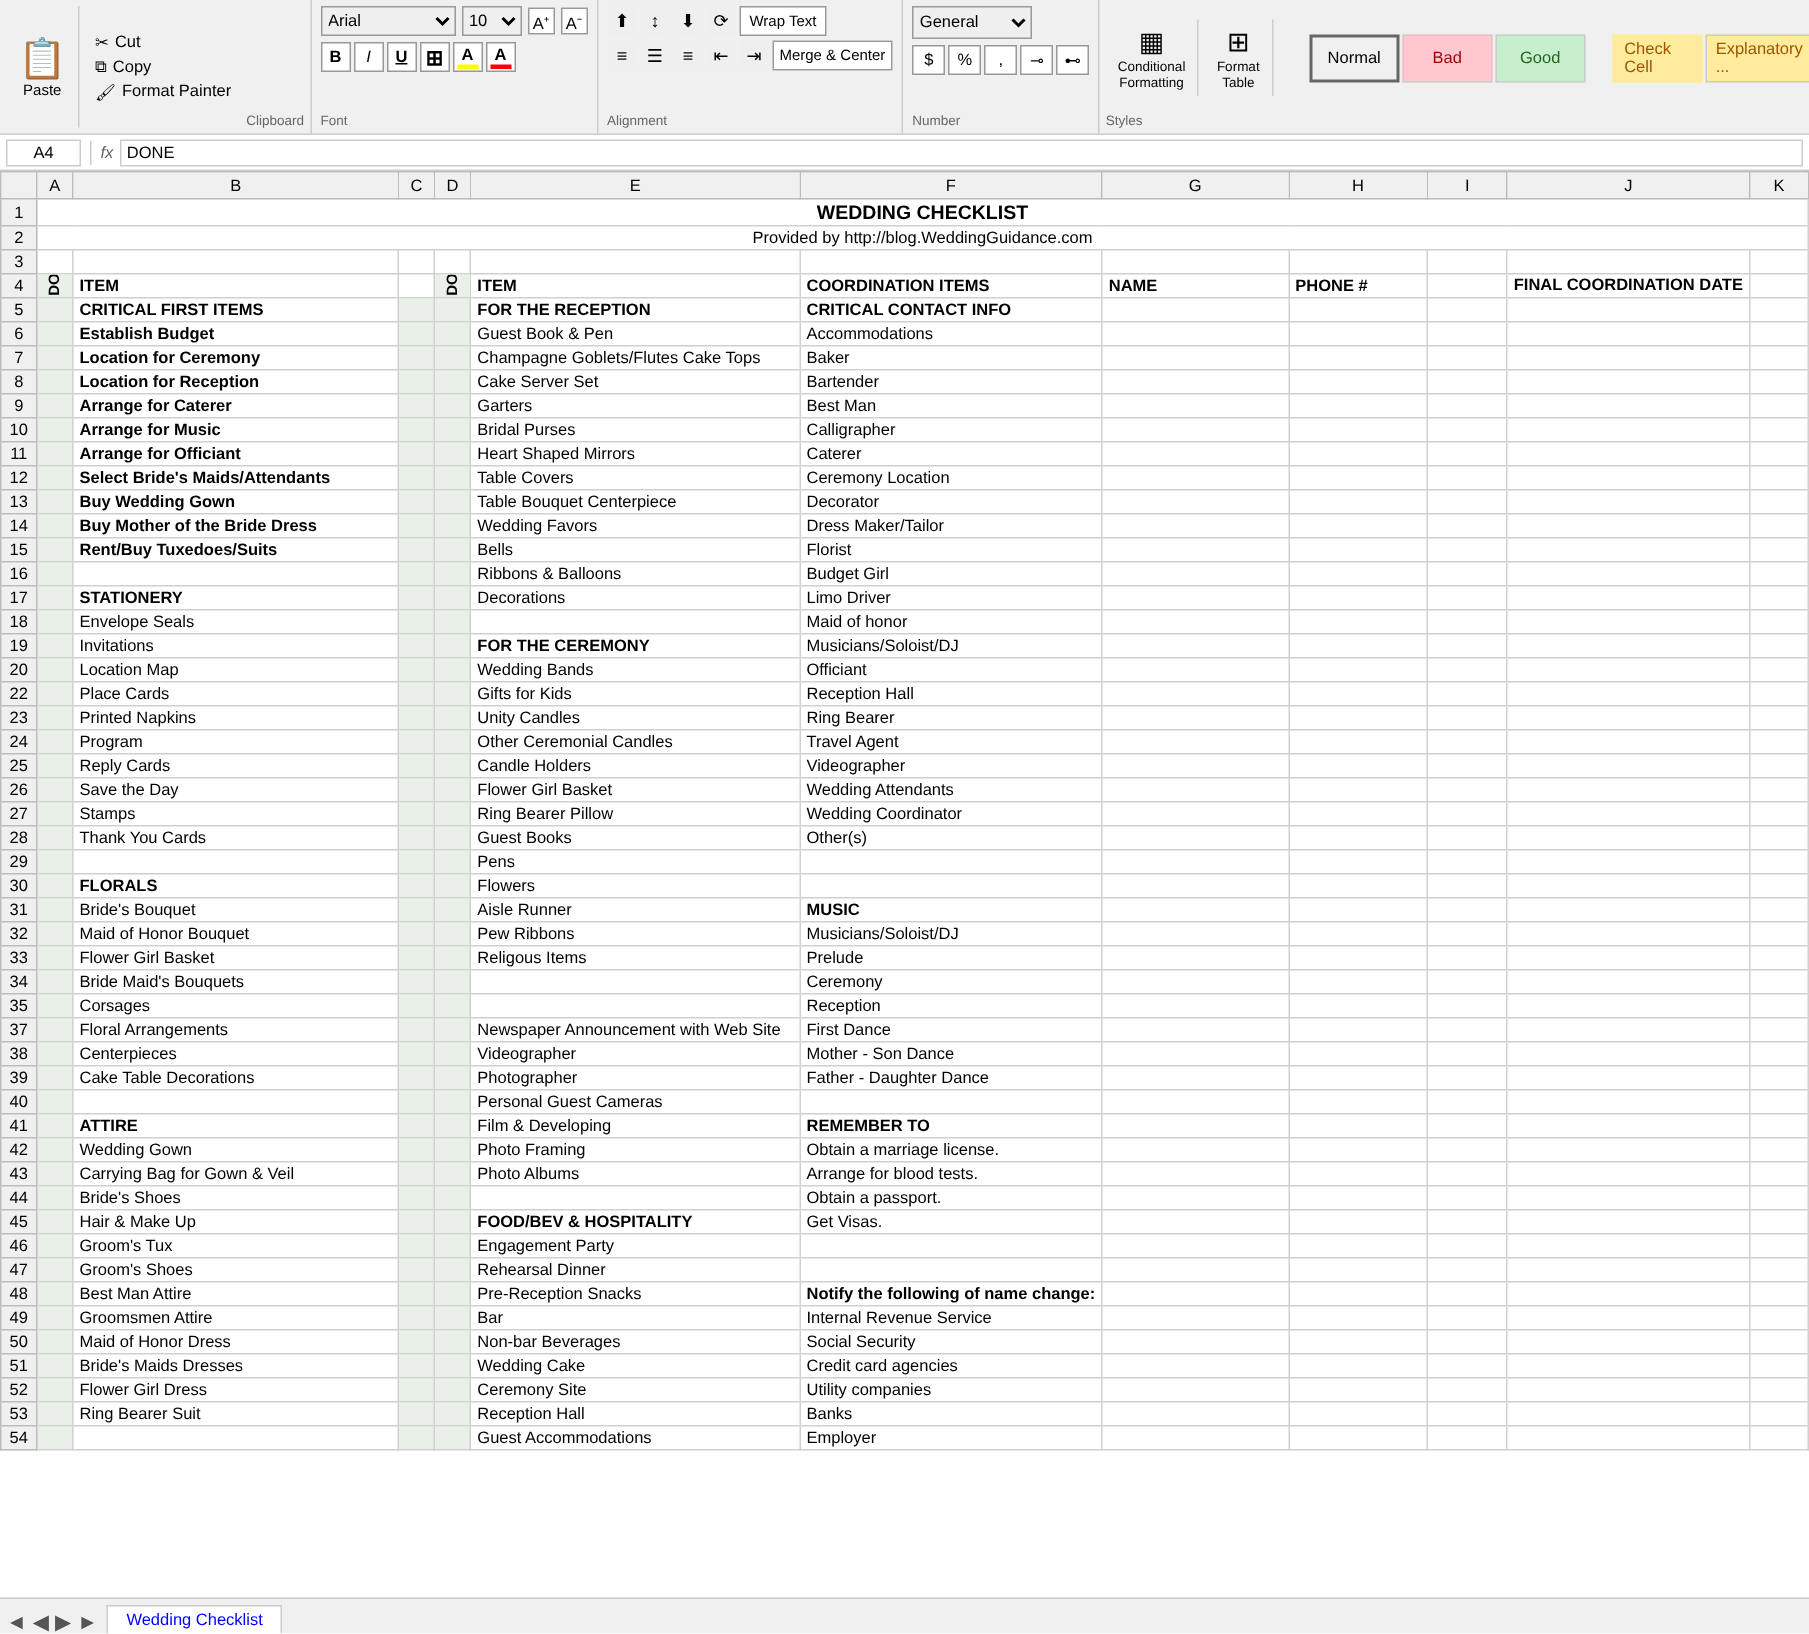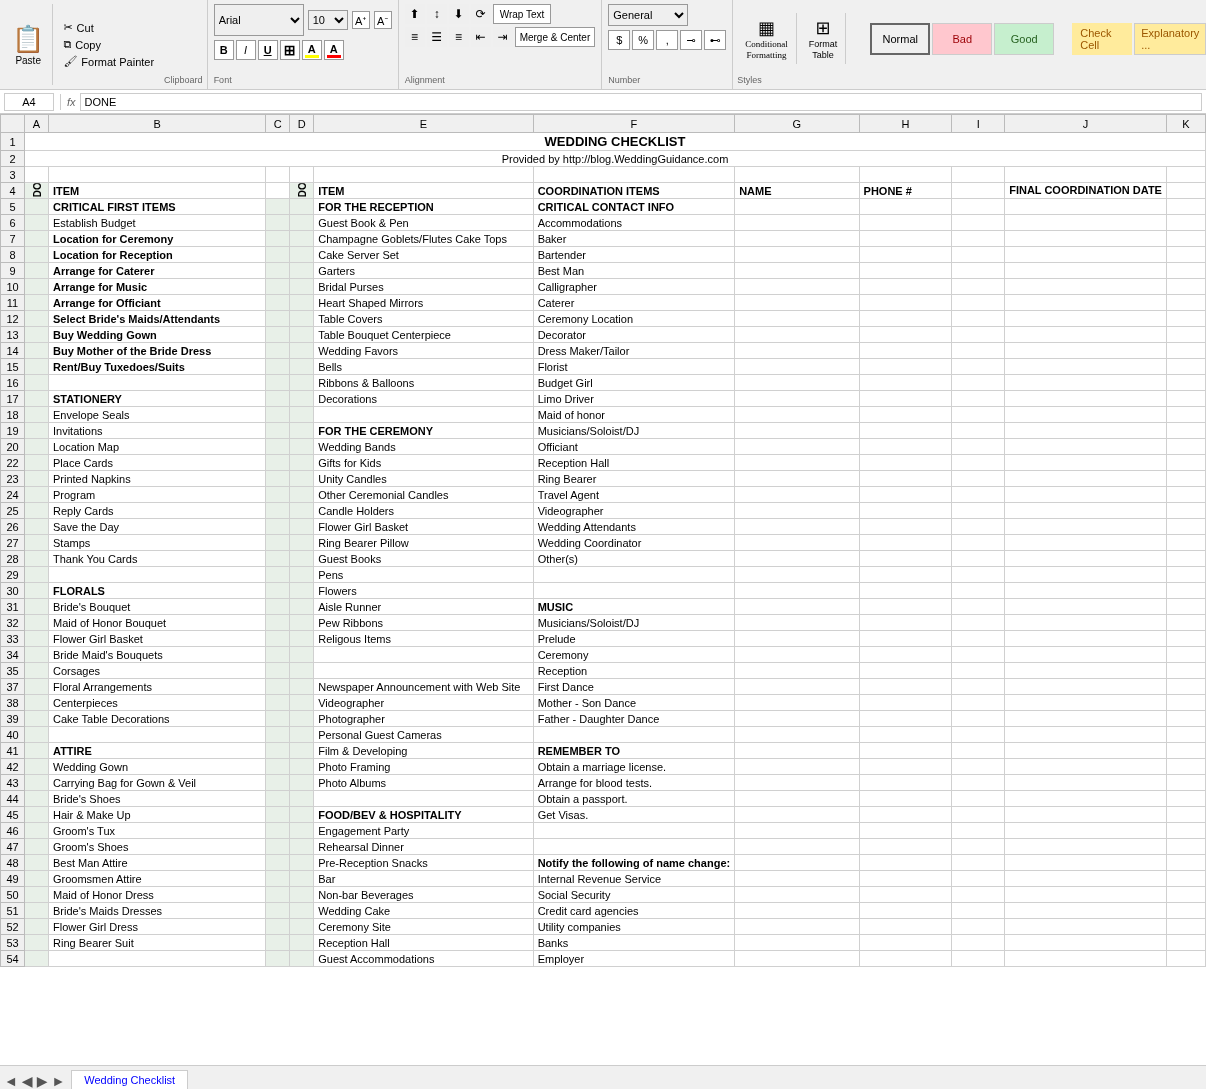--- a/index.html
+++ b/index.html
@@ -12,21 +12,21 @@
     
     
     .clipboard-group { flex-direction: row; align-items: stretch; padding: 4px; }
     .clipboard-main { display: flex; flex-direction: column; gap: 2px; justify-content: center; padding: 0 6px; }
     .clipboard-btn { display: flex; align-items: center; gap: 4px; padding: 1px 4px; cursor: pointer; font-size: 11px; white-space: nowrap; }
     .paste-big { display: flex; flex-direction: column; align-items: center; justify-content: center; padding: 4px 8px; border-right: 1px solid #ccc; cursor: pointer; }
     
     
     .font-group { align-items: flex-start; }
     .font-controls { display: flex; gap: 4px; align-items: center; margin-bottom: 4px; }
-    .font-select { width: 90px; font-size: 11px; height: 32px; border: 1px solid #999; }
+    .font-select { width: 90px; font-size: 11px; height: 20px; border: 1px solid #999; }
     .size-select { width: 40px; font-size: 11px; height: 20px; border: 1px solid #999; }
     .grow-btn { width: 18px; height: 18px; border: 1px solid #999; background: #fff; cursor: pointer; font-size: 11px; display: flex; align-items: center; justify-content: center; }
     .format-btns { display: flex; gap: 2px; align-items: center; }
     .fmt-btn { width: 20px; height: 20px; border: 1px solid #999; background: #fff; cursor: pointer; font-size: 11px; display: flex; align-items: center; justify-content: center; font-weight: bold; }
     .fmt-btn.bold { font-weight: 900; }
     .fmt-btn.italic { font-style: italic; font-weight: normal; }
     .color-btn { display: flex; flex-direction: column; align-items: center; }
     .color-bar-a { width: 14px; height: 3px; background: #ff0; }
     .color-bar-font { width: 14px; height: 3px; background: #f00; }
     .borders-btn { font-size: 14px; }
@@ -169,21 +169,21 @@
       <button class="num-btn">⊷</button>
     </div>
     <div class="ribbon-group-label">Number</div>
   </div>
 
   <div style="display:flex; flex-direction:column; padding:4px; border-right:1px solid #ccc;">
     <div style="display:flex; gap:4px; flex:1; align-items:center;">
 
       <div class="cond-fmt">
         <span style="font-size:18px;">▦</span>
-        <span style="font-size:9px; text-align:center; line-height:1.2;font-family:Liberation Serif, serif;">Conditional Formatting</span>
+        <span style="font-size:9px; text-align:center; line-height:1.2;">Conditional Formatting</span>
       </div>
 
       <div class="format-table">
         <span style="font-size:18px;">⊞</span>
         <span style="font-size:9px; text-align:center; line-height:1.2;">Format Table</span>
       </div>
 
       <div style="display:flex; flex-direction:row; gap:18px;margin-left:20px;">
         <div style="display:flex; gap:2px;">
           <div class="style-cell style-normal">
@@ -300,21 +300,21 @@
           <td class="cell" style="font-weight: bold;">CRITICAL CONTACT INFO</td>
           <td class="cell"></td>
           <td class="cell"></td>
           <td class="cell"></td>
           <td class="cell"></td>
           <td class="cell"></td>
         </tr>
         <tr>
           <td class="row-header">6</td>
           <td class="cell cell-done"></td>
-          <td class="cell" style="font-weight: normal;">Establish Budget</td>
+          <td class="cell" style="font-weight: bold;">Establish Budget</td>
           <td class="cell cell-done"></td>
           <td class="cell cell-done"></td>
           <td class="cell">Guest Book &amp; Pen</td>
           <td class="cell">Accommodations</td>
           <td class="cell"></td>
           <td class="cell"></td>
           <td class="cell"></td>
           <td class="cell"></td>
           <td class="cell"></td>
         </tr>

